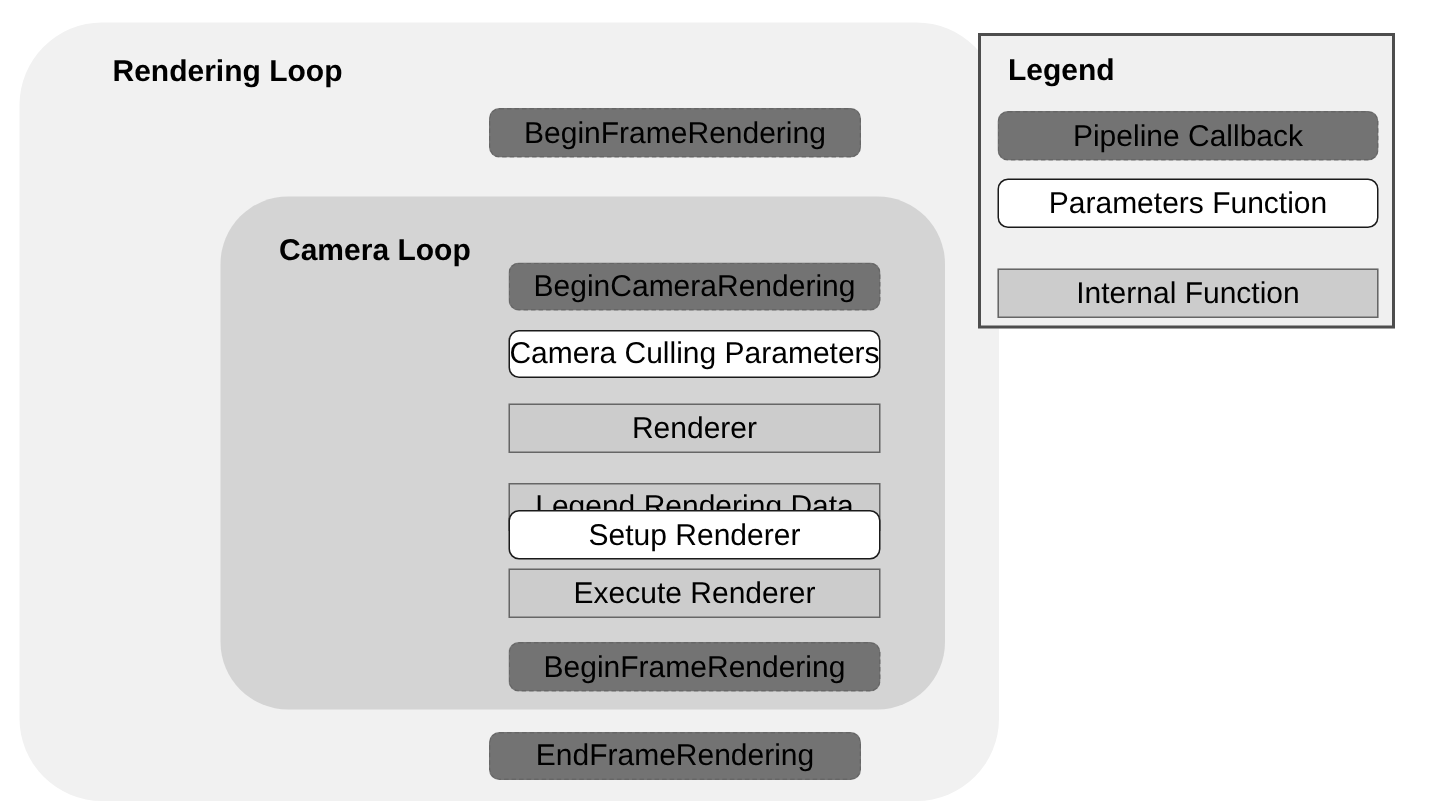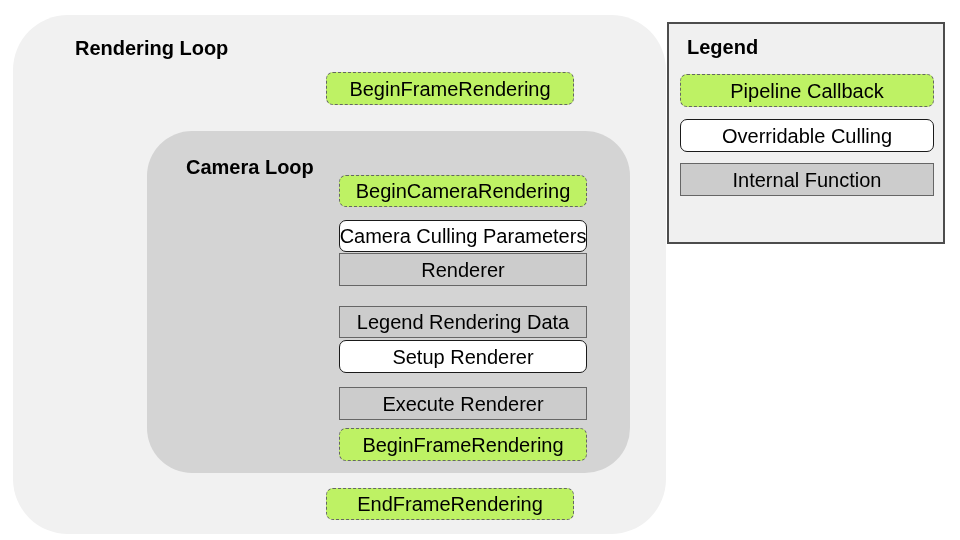--- a/index.html
+++ b/index.html
@@ -44,38 +44,39 @@
     box-sizing: border-box;
     display: flex;
     align-items: center;
     justify-content: center;
     font-size: 20px;
     line-height: 22px;
     white-space: nowrap;
     text-align: center;
   }
   .pipeline-callback {
-    background: #bef264;
+    background: #737373;
     border: 1px dashed var(--callback-border, #666666);
     border-radius: 7px;
   }
   .overridable-function {
     background: #ffffff;
     border: 1px solid var(--overridable-border, #1a1a1a);
     border-radius: 7px;
   }
   .internal-function {
     background: var(--internal-fill, #cccccc);
     border: 1px solid var(--internal-border, #666666);
     border-radius: 0;
+    margin-top: 16px;
   }
   .legend {
     position: absolute;
-    left: 667px; top: 22px;
-    width: 278px; height: 222px;
+    left: 652px; top: 22px;
+    width: 278px; height: 197px;
     box-sizing: border-box;
     background: var(--legend-bg, #f0f0f0);
     border: 2px solid var(--legend-border, #4d4d4d);
   }
   .legend-title {
     position: absolute;
     left: 18px; top: 11px;
     font-size: 20px;
     font-weight: bold;
     line-height: 24px;
@@ -101,31 +102,31 @@
       <div class="node pipeline-callback" style="left:192px; top:44px; height:32px;">BeginCameraRendering</div>
 
       <div class="node overridable-function" style="left:192px; top:89px; height:32px;">Camera Culling Parameters</div>
 
       <div class="node internal-function" style="left:192px; top:122px;">Renderer</div>
 
       <div class="node internal-function" style="left:192px; top:175px; height:32px;">Legend Rendering Data</div>
 
       <div class="node overridable-function" style="left:192px; top:209px;">Setup Renderer</div>
 
-      <div class="node internal-function" style="left:192px; top:256px;">Execute Renderer</div>
+      <div class="node internal-function" style="left:192px; top:232px;">Execute Renderer</div>
 
       <div class="node pipeline-callback" style="left:192px; top:297px;">BeginFrameRendering</div>
     </div>
 
     <div class="node pipeline-callback" style="left:313px; top:473px; height:32px;">EndFrameRendering</div>
   </div>
 
   <div class="legend">
     <div class="legend-title">Legend</div>
 
     <div class="node pipeline-callback" style="top:50px;">Pipeline Callback</div>
 
-    <div class="node overridable-function" style="top:95px;">Overridable Culling</div>
+    <div class="node overridable-function" style="top:95px;">Parameters Function</div>
 
     <div class="node internal-function" style="top:139px;">Internal Function</div>
   </div>
 
 </div>
 
 </body></html>

